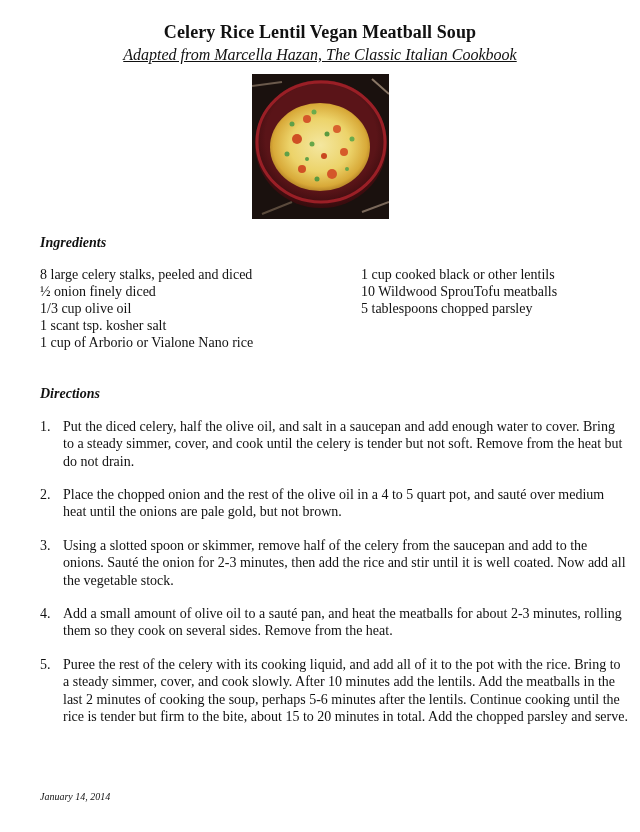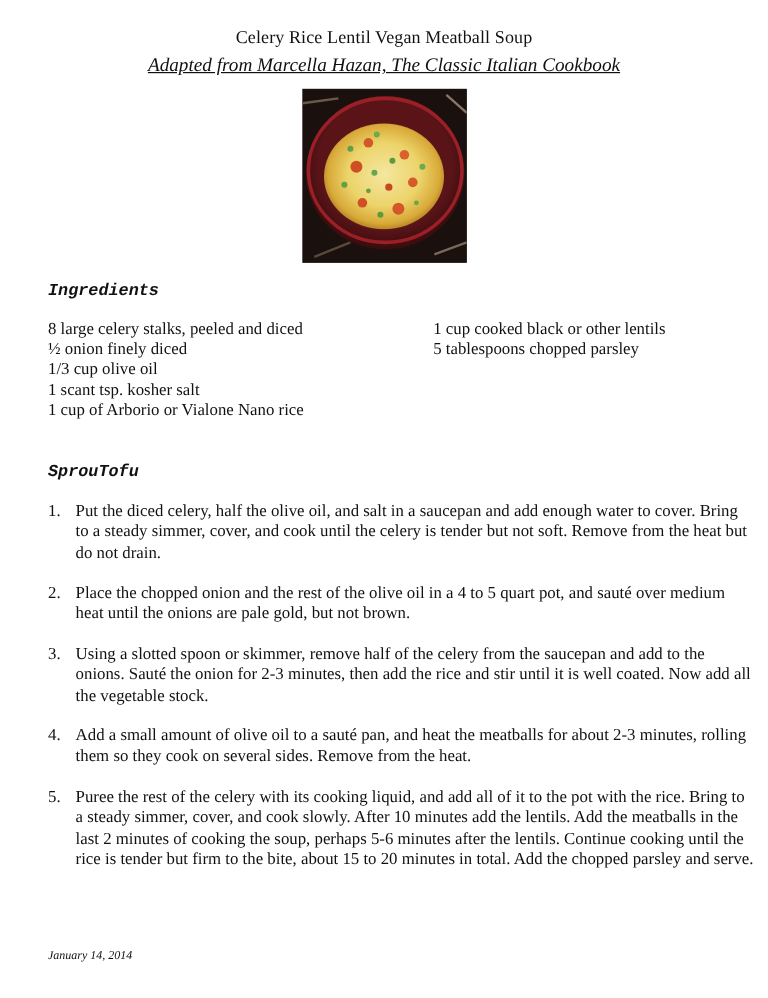--- a/index.html
+++ b/index.html
@@ -14,22 +14,22 @@
       overflow: hidden;
       font-family: "Liberation Serif", "DejaVu Serif", serif;
       color: #111111;
     }
     .title {
       position: absolute;
       left: 0;
       width: 640px;
       top: 20px;
       text-align: center;
-      font-weight: normal;
-      font-size: 15px;
+      font-weight: bold;
+      font-size: 18px;
       line-height: 24px;
       letter-spacing: 0.1px;
     }
     .subtitle {
       position: absolute;
       left: 0;
       width: 640px;
       top: 45px;
       text-align: center;
       font-style: italic;
@@ -47,21 +47,20 @@
       overflow: hidden;
     }
     .photo svg { display: block; }
     .section-heading {
       position: absolute;
       left: 40px;
       font-weight: bold;
       font-style: italic;
       font-size: 14px;
       line-height: 18px;
-      font-family: Liberation Mono, monospace;
     }
     .ingredients-heading { top: 234px; }
     .directions-heading { top: 385px; }
     .ing-col {
       position: absolute;
       top: 266px;
       font-size: 14px;
       line-height: 17px;
       margin: 0;
       padding: 0;
@@ -155,24 +154,25 @@
   <ul class="ing-col ing-left">
     <li>8 large celery stalks, peeled and diced</li>
     <li>½ onion finely diced</li>
     <li>1/3 cup olive oil</li>
     <li>1 scant tsp. kosher salt</li>
     <li>1 cup of Arborio or Vialone Nano rice</li>
   </ul>
 
   <ul class="ing-col ing-right">
     <li>1 cup cooked black or other lentils</li>
+    <li>10 Wildwood SprouTofu meatballs</li>
     <li>5 tablespoons chopped parsley</li>
   </ul>
 
-  <div class="section-heading directions-heading">SprouTofu</div>
+  <div class="section-heading directions-heading">Directions</div>
 
   <div class="step step-1">
     <span class="num">1.</span>
     <span class="text">Put the diced celery, half the olive oil, and salt in a saucepan and add enough water to cover.  Bring to a steady simmer, cover, and cook until the celery is tender but not soft.  Remove from the heat but do not drain.</span>
   </div>
 
   <div class="step step-2">
     <span class="num">2.</span>
     <span class="text">Place the chopped onion and the rest of the olive oil in a 4 to 5 quart pot, and sauté over medium heat until the onions are pale gold, but not brown.</span>
   </div>

